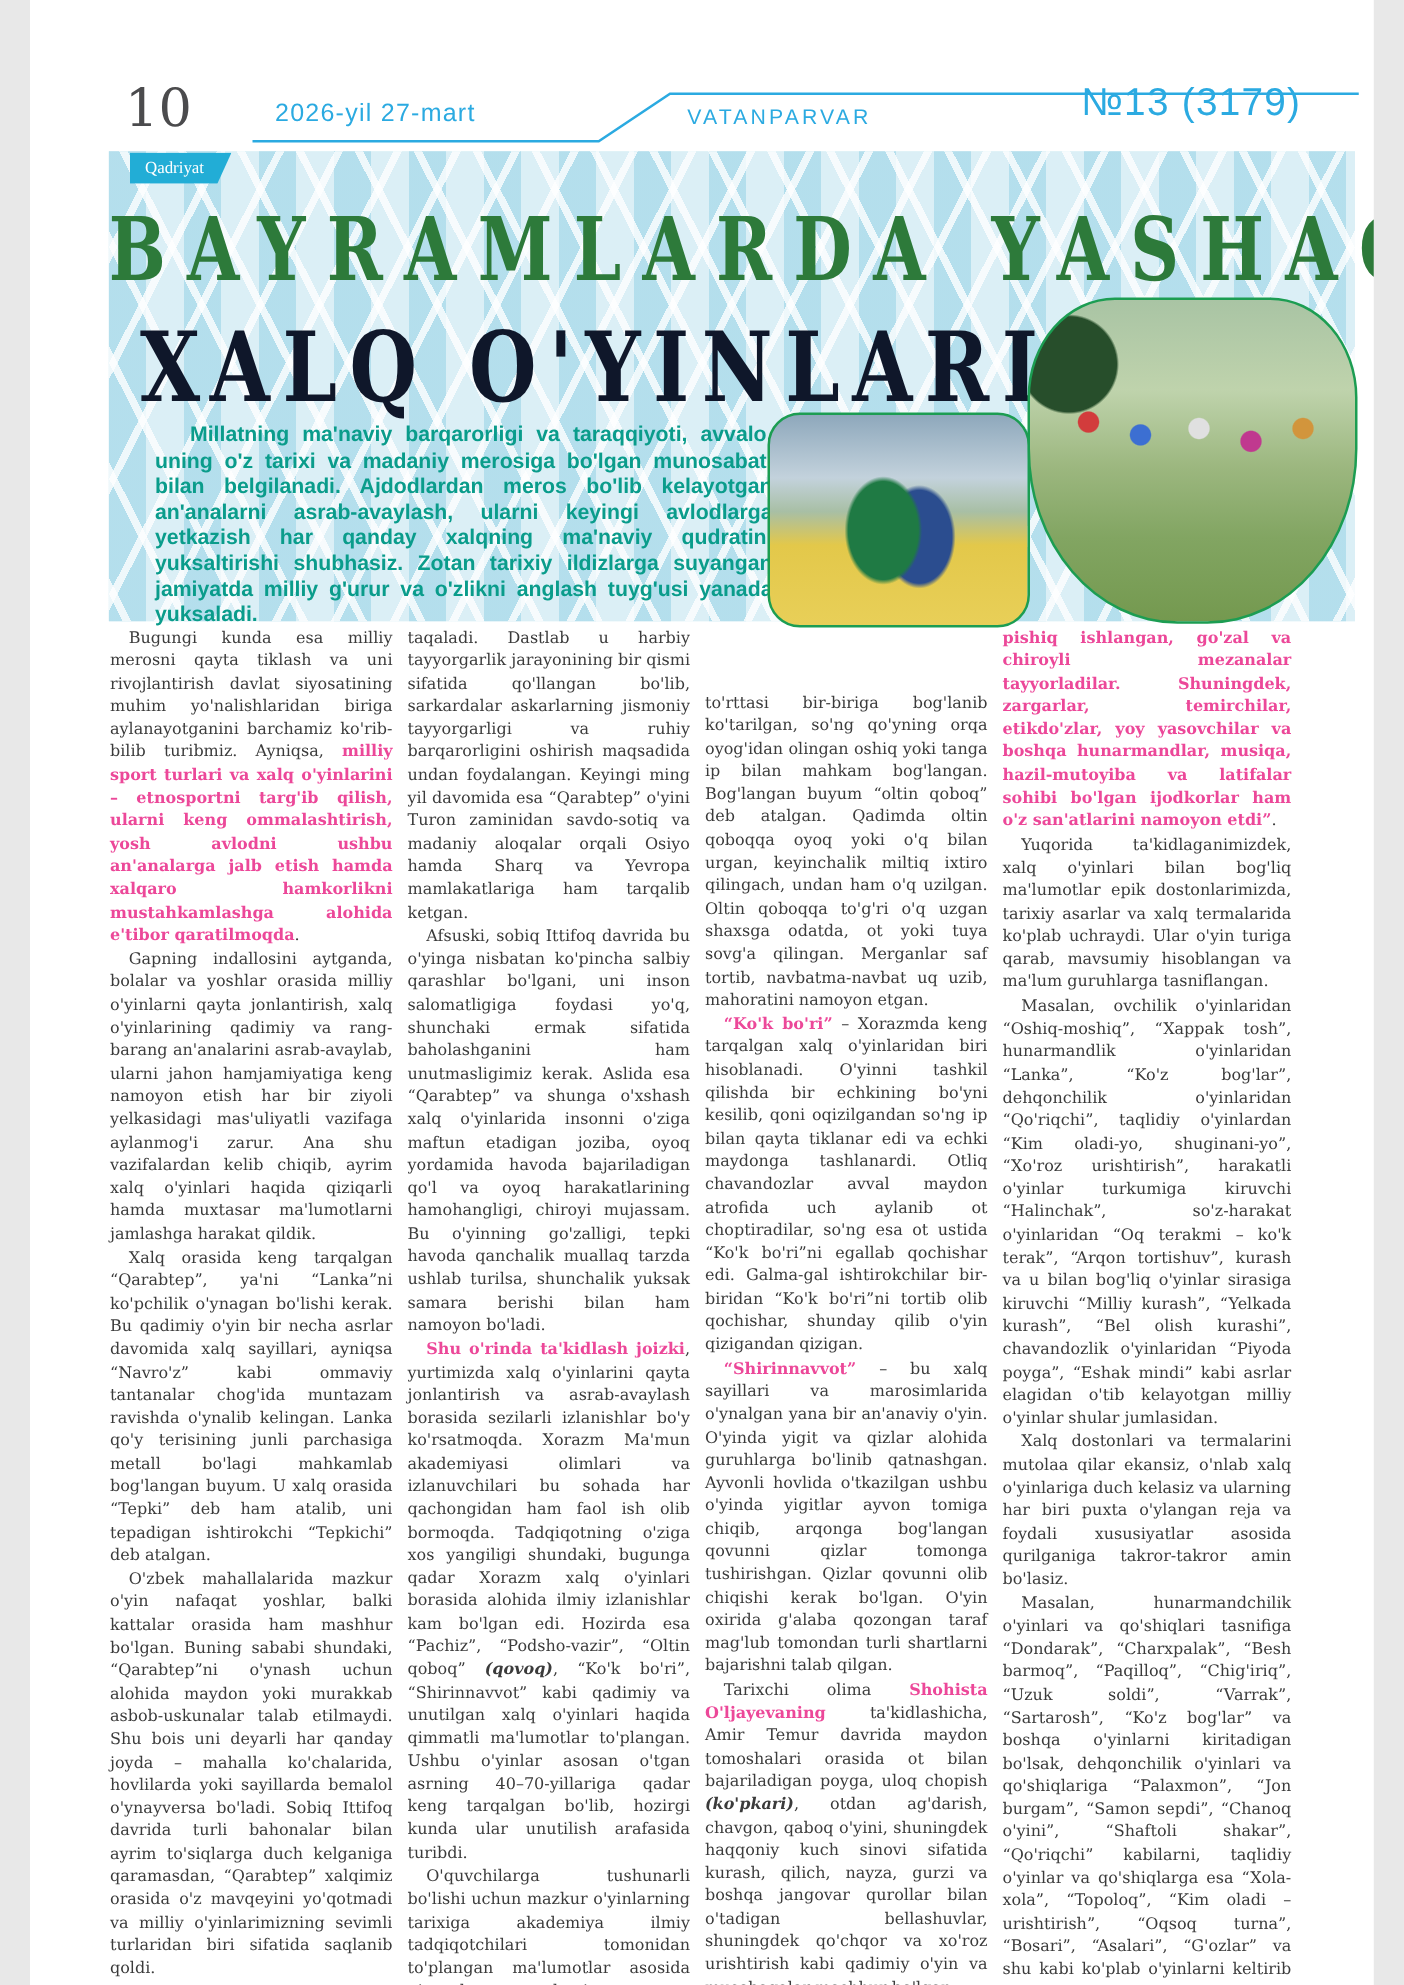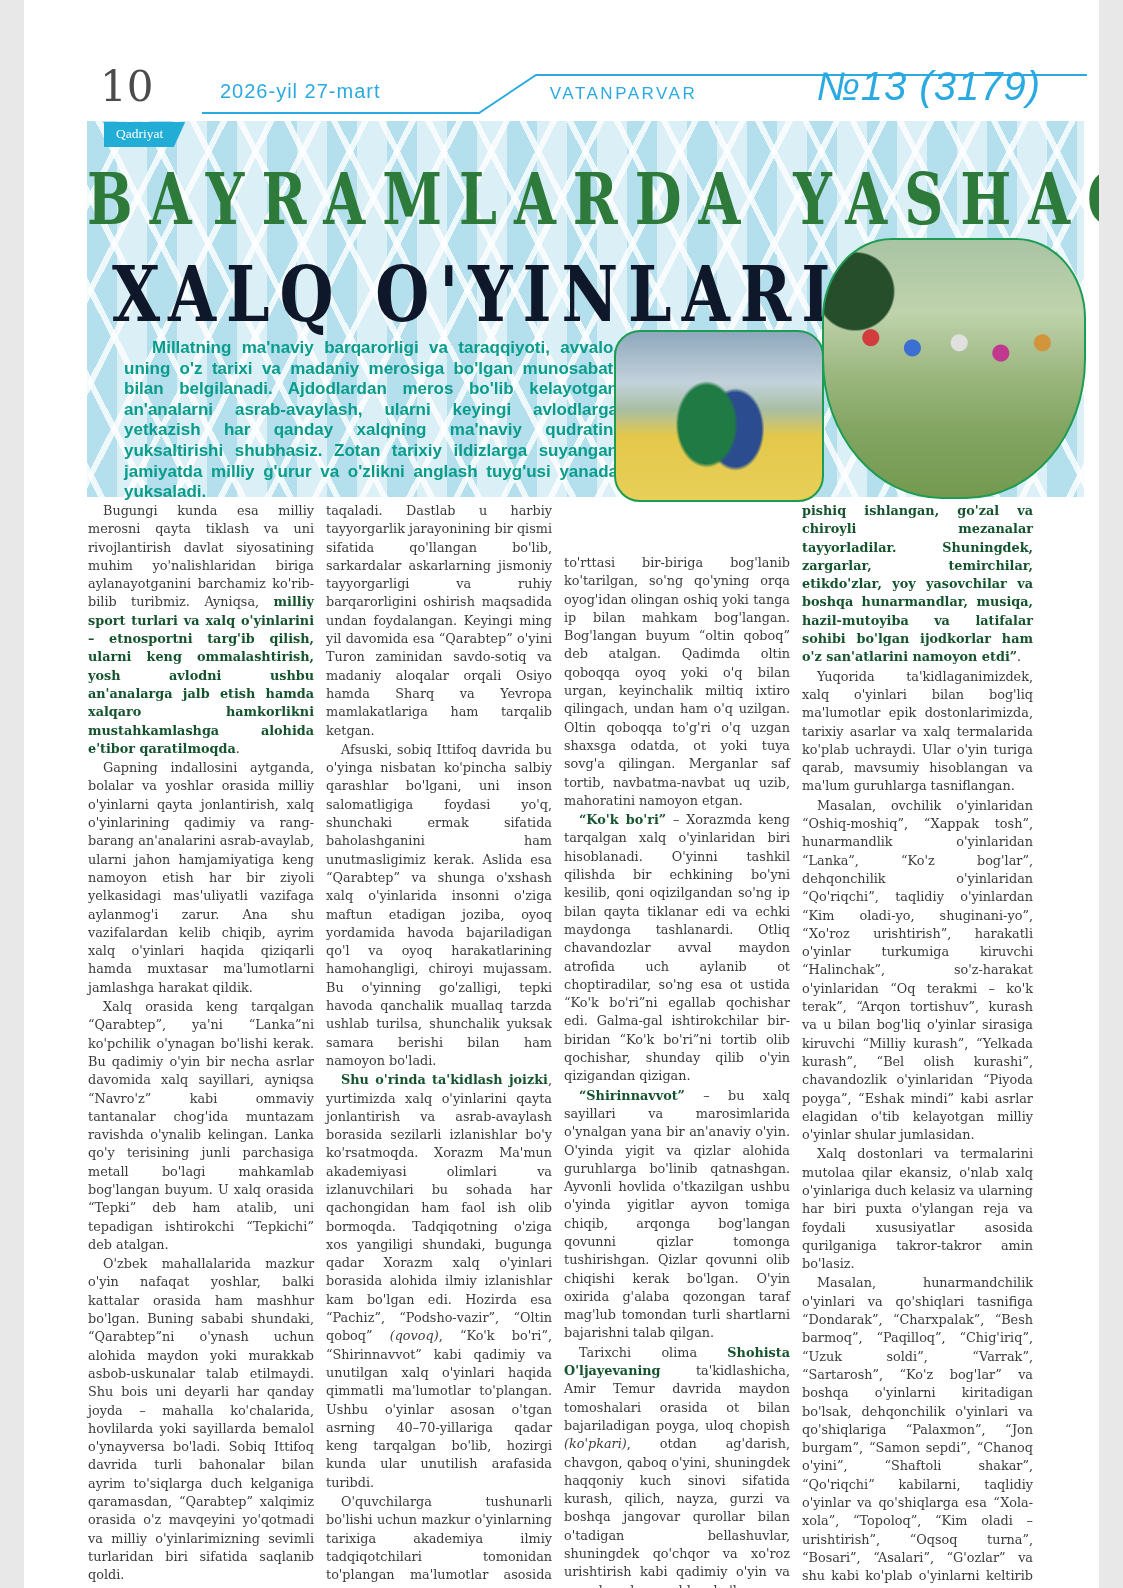--- a/index.html
+++ b/index.html
@@ -3,21 +3,21 @@
 <meta charset="utf-8">
 <style>
   html,body{margin:0;padding:0;background:#e8e8e8;}
   .page{position:relative;width:1075px;height:1588px;background:#ffffff;margin:0 auto;overflow:hidden;
         font-family:"DejaVu Serif",serif;}
   
   .page-number{position:absolute;left:76px;top:62px;font-size:42px;color:#4b4b4d;font-family:"DejaVu Serif",serif;}
   .mh-cyan{color:#2BAAE1;font-family:"Liberation Sans",sans-serif;text-align:right;}
   .masthead-date{position:absolute;left:196px;top:80px;font-size:20px;letter-spacing:1px;}
   .masthead-name{position:absolute;left:0;top:84px;width:1123px;text-align:center;font-size:17px;letter-spacing:2.5px;margin-left:38px;}
-  .masthead-issue{position:absolute;right:58px;top:64px;font-size:40px;letter-spacing:1px;font-style:italic;}
+  .masthead-issue{position:absolute;right:58px;top:64px;font-size:31px;letter-spacing:1px;}
   .header-rule{position:absolute;left:0;top:0;}
   .section-tag{position:absolute;left:80px;top:122px;background:#22ADD6;color:#fff;
     font-family:Liberation Serif, serif;font-size:13.5px;padding:4px 22px 5px 12px;
     clip-path:polygon(0 0,100% 0,86% 100%,0 100%);z-index:5;}
   
   .hero{position:absolute;left:63px;top:121px;width:997px;height:376px;
     background-color:#c8e7f1;
     background-image:
       repeating-linear-gradient(63deg, rgba(255,255,255,0) 0 10px, rgba(255,255,255,.78) 10px 16px, rgba(255,255,255,0) 16px 42px),
       repeating-linear-gradient(-63deg, rgba(255,255,255,0) 0 10px, rgba(255,255,255,.78) 10px 16px, rgba(255,255,255,0) 16px 42px),
@@ -45,22 +45,22 @@
       linear-gradient(180deg,#a9c4a4 0%,#bfd3ac 28%,#9cb77f 52%,#82a562 74%,#74994f 100%);}
   .photo-wrestling{left:590px;top:330px;width:206px;height:168px;border-radius:26px;
     background:
       radial-gradient(ellipse 30px 42px at 44% 55%, #1f7a44 0 28px, transparent 31px),
       radial-gradient(ellipse 28px 40px at 58% 58%, #2b4d8f 0 26px, transparent 29px),
       linear-gradient(180deg,#8ea8bc 0%,#c3d2dc 30%,#a8bfa5 46%,#e3c84a 62%,#e8cf58 100%);}
   
   .col{position:absolute;font-size:12.8px;line-height:18.3px;color:#3b3b3b;}
   .col p{margin:1px;text-indent:15px;text-align:justify;}
   .col p.noindent{text-indent:0;}
-  .col .b{font-weight:bold;color:#14532d;}
-  .col .i{font-style:italic;}
+  .col .b{font-weight:bold;color:#ec4899;}
+  .col .i{font-style:italic;font-weight:bold;}
   .col-1{left:63px;top:501px;width:228px;}
   .col-2{left:301px;top:501px;width:228px;}
   .col-3{left:539px;top:553px;width:228px;}
   .col-4{left:777px;top:501px;width:233px;}
 </style>
 </head>
 <body>
 
 <div class="page">
 

